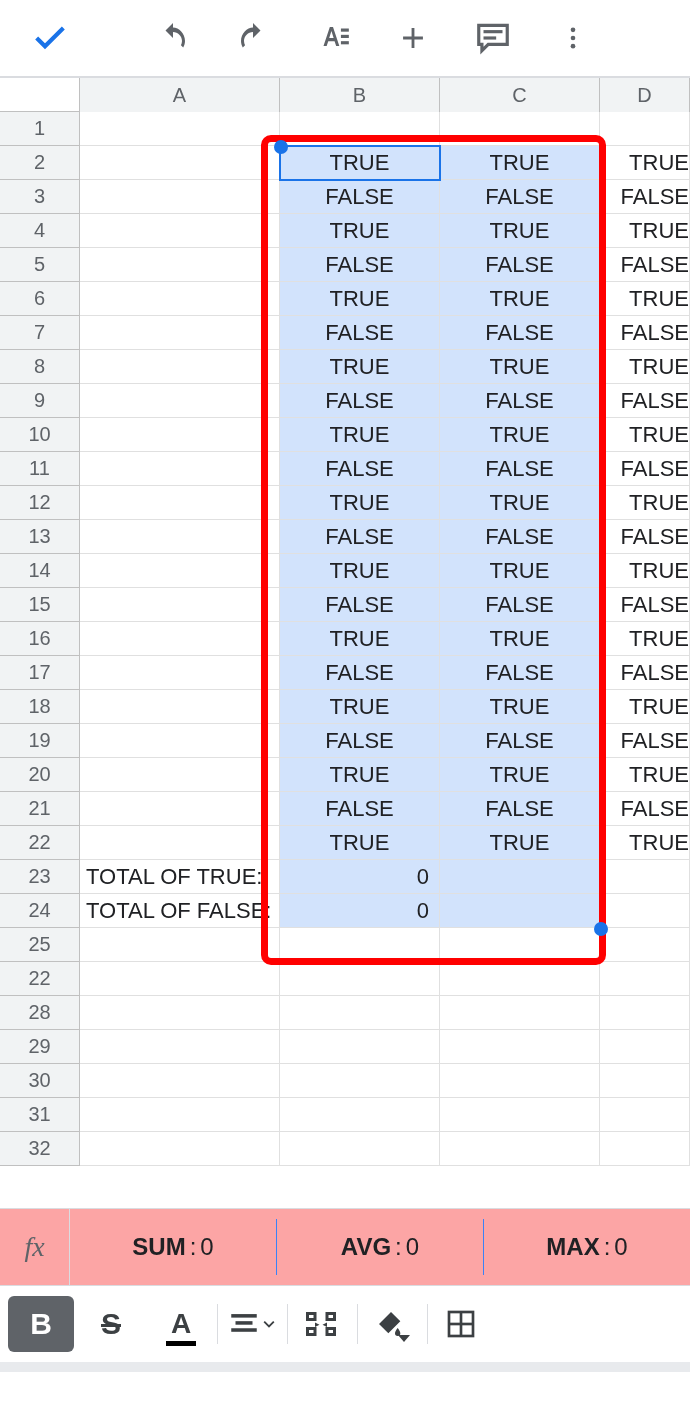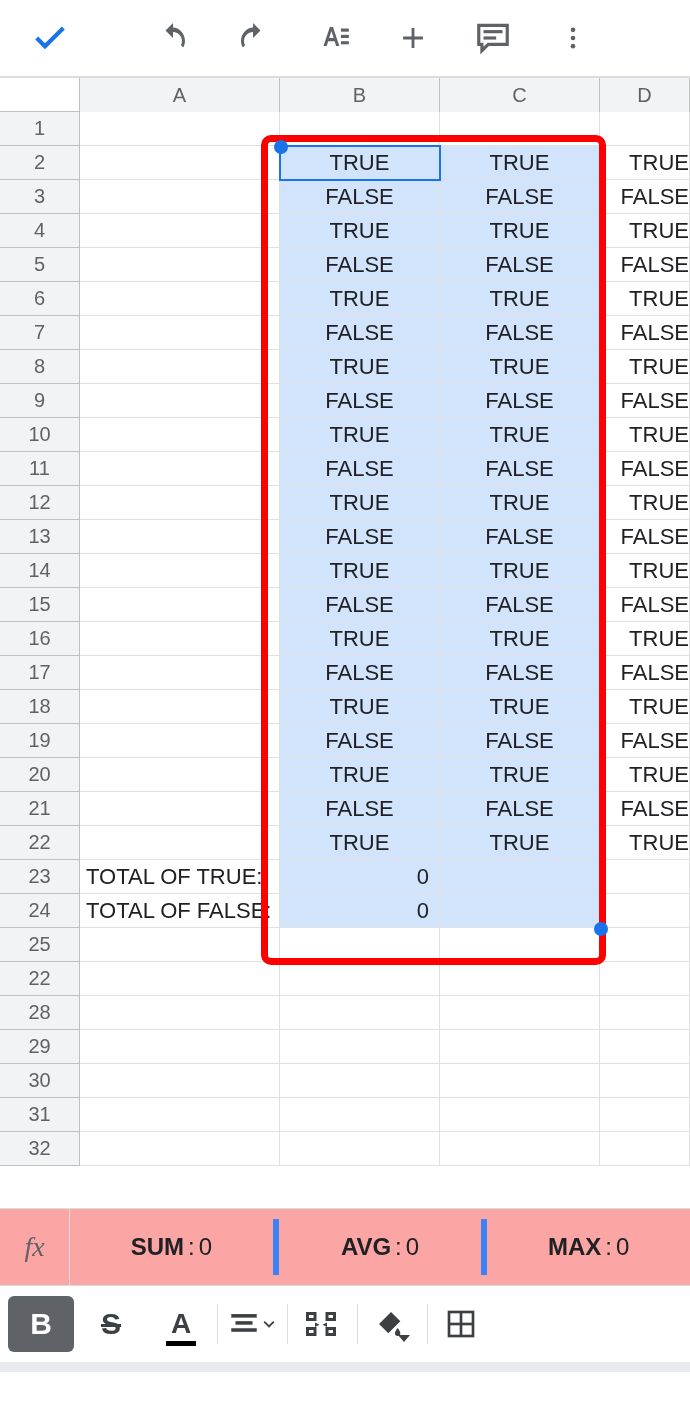--- a/index.html
+++ b/index.html
@@ -136,21 +136,21 @@
     color:#5f6368;
     display:flex; align-items:center; justify-content:center;
     border-right:1px solid #dadce0;
     height:100%;
   }
   .statsbar .stat {
     flex:1;
     display:flex; align-items:center; justify-content:center;
     font-size: 24px;
     color:#202124;
-    border-right:6px solid #3b82f6;
+    border-right:1px solid #3b82f6;
     height:56px;
   }
   .statsbar .stat:last-child { border-right:none; }
   .statsbar .stat b { font-weight:700; margin-right:4px; }
 
   
   .formatbar {
     position:absolute;
     left:0; right:0;
     height: 86px;

